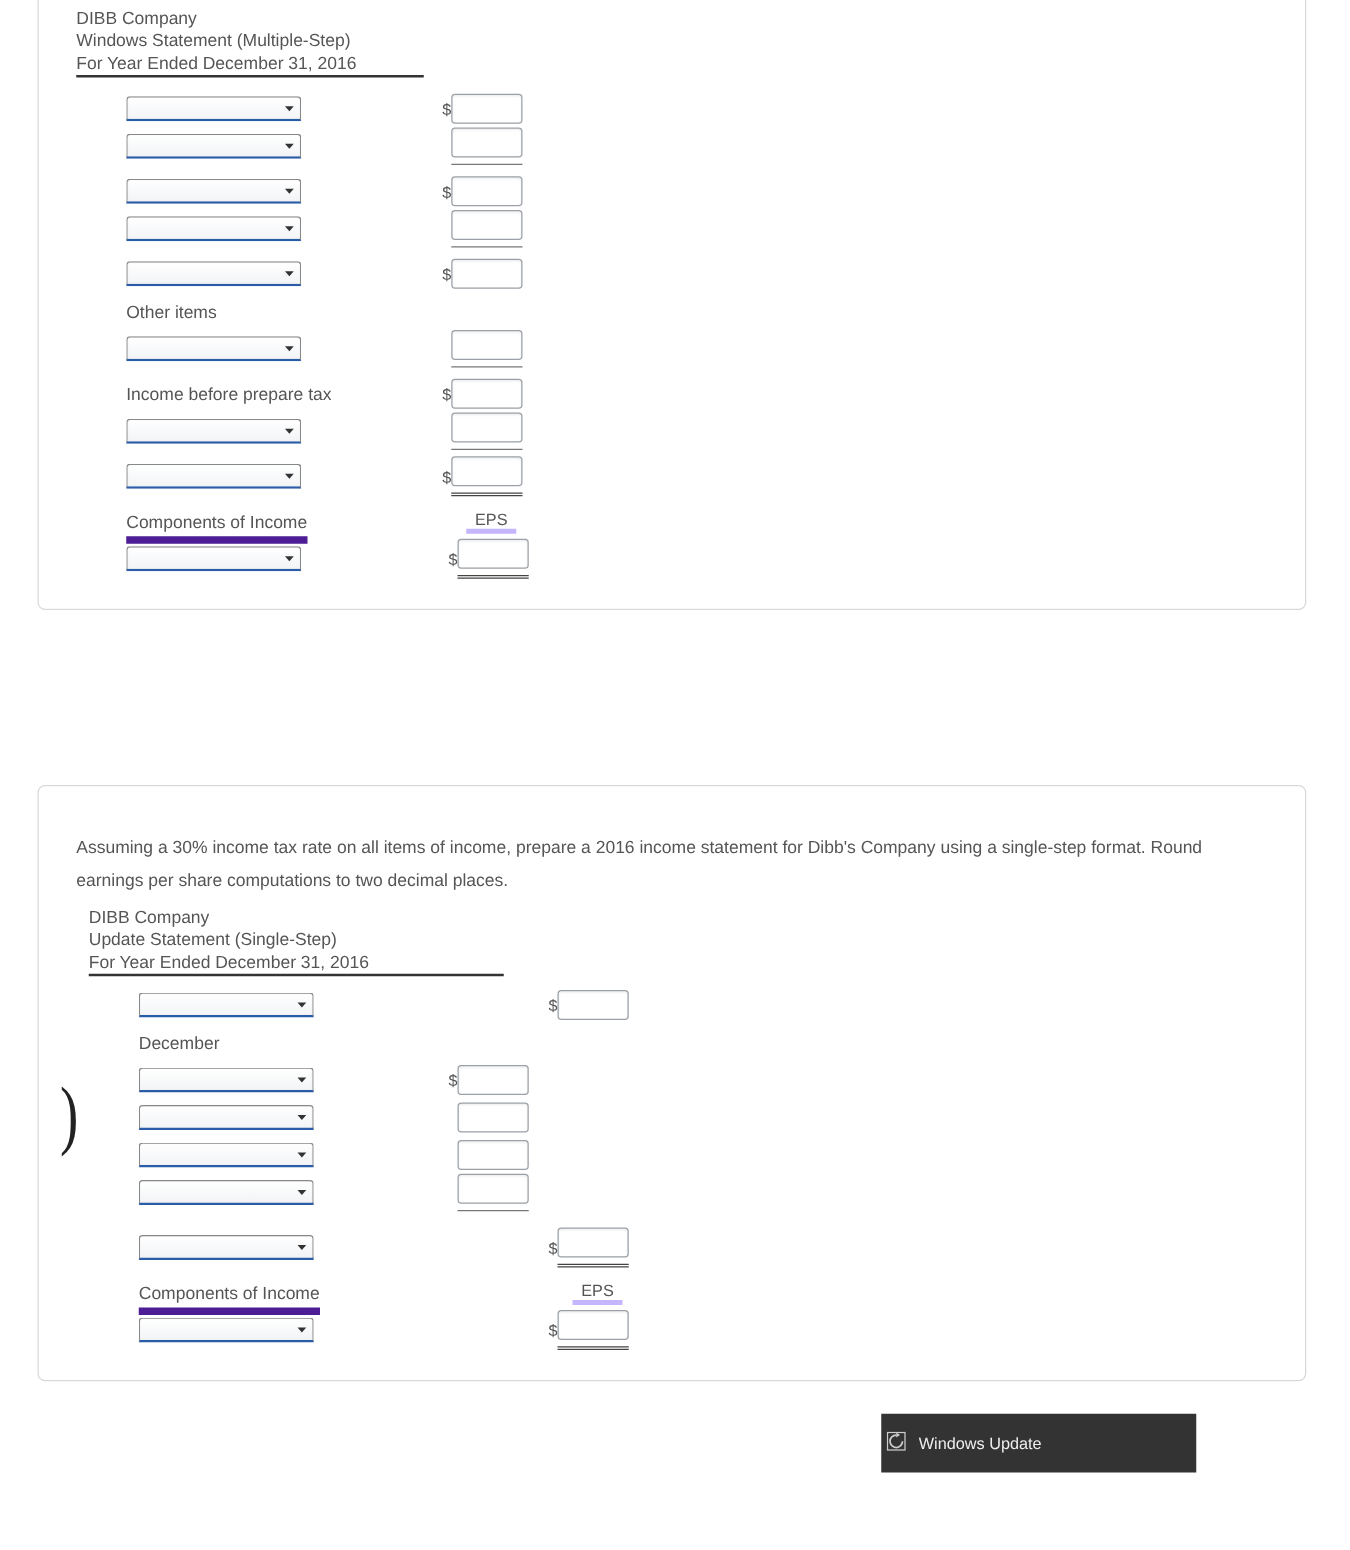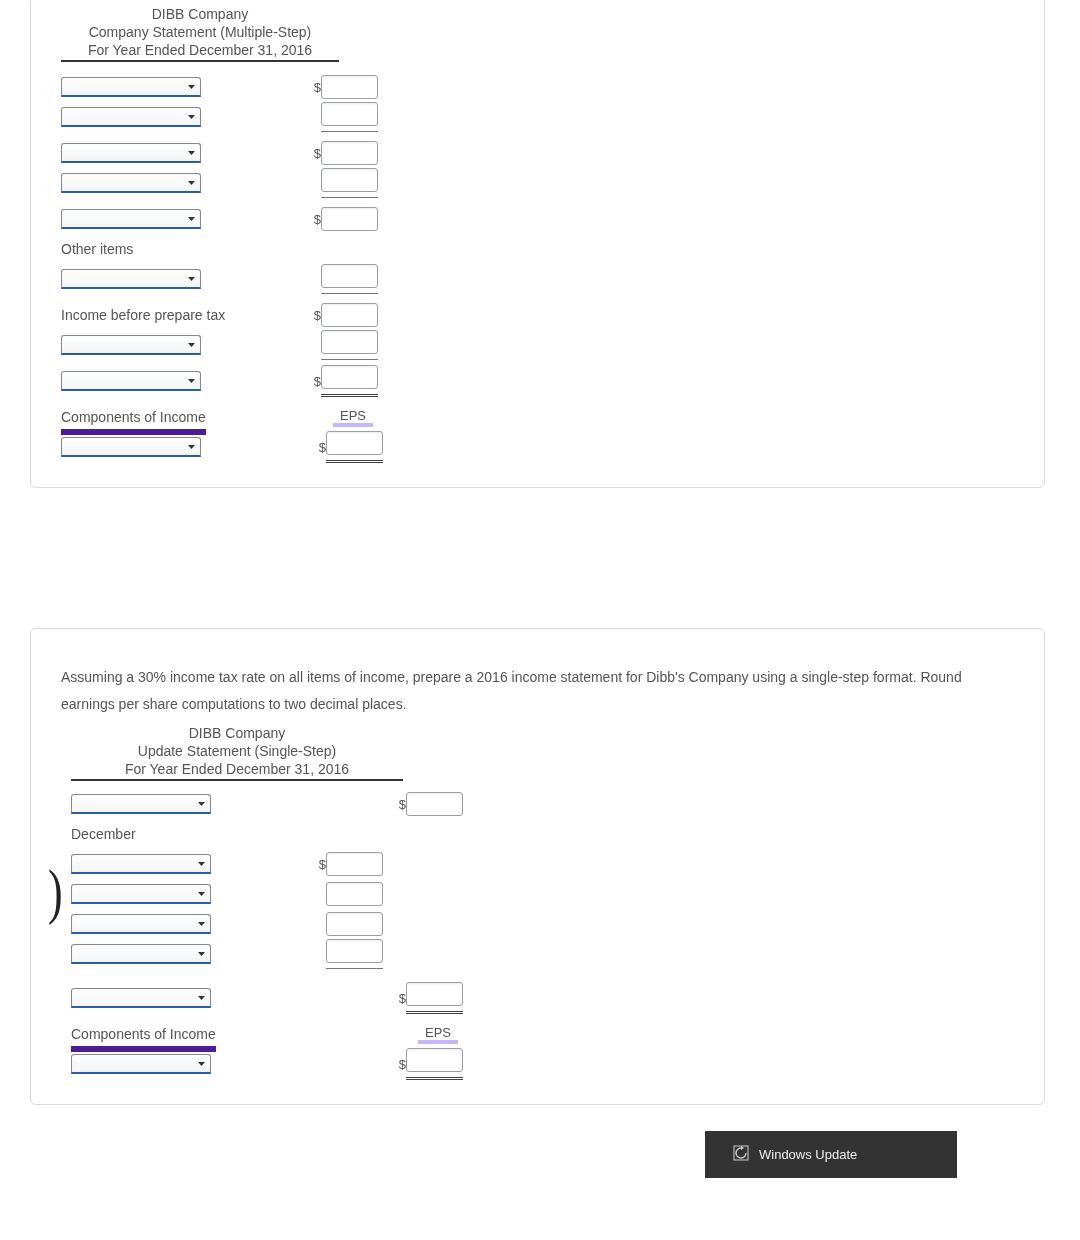--- a/index.html
+++ b/index.html
@@ -1,26 +1,26 @@
 <!DOCTYPE html>
 <html><head>
 <meta charset="utf-8">
 <style>
   html,body{margin:0;padding:0;background:#fff;}
   body{font-family:Verdana, Geneva, sans-serif;font-size:14px;color:#333;position:relative;height:1240px;width:1080px;}
   .panel{border:1px solid #d9d9d9;border-radius:6px;margin:0 35px 0 30px;padding:10px 30px 25px 30px;}
   .p1{padding-top:10px;margin-top:-5px;}
   .p2{margin-top:140px;padding-top:35px;}
 
-  .hdr{font-size:14px;color:#555;text-align:center;padding:0 0 2px 0;}
+  .hdr{font-size:14px;color:#555;text-align:left;padding:0 0 2px 0;}
   .hdrbox1{width:278px;border-bottom:2px solid #333;margin-bottom:10px;}
   .hdrbox2{width:332px;border-bottom:2px solid #333;margin-bottom:8px;margin-left:10px;}
 
   .row{display:flex;align-items:center;height:30px;}
-  .lbl{width:195px;color:#555;}
+  .lbl{width:195px;color:#555;margin-left:40px;}
   .lbl-u{border-bottom:6px solid #4c1d95;padding-bottom:4px;}
 
   .sel{width:140px;height:20px;border:1px solid #888;border-radius:3px 3px 0 0;
        background:linear-gradient(#fff,#f2f4f6);border-bottom:2px solid #2a5ca8;position:relative;
        box-sizing:border-box;box-shadow:inset 0 0 1px rgba(0,0,0,.1);}
   .sel .arr{position:absolute;right:4px;top:5px;}
   .arr svg{display:block;}
 
   .dol{width:10px;text-align:right;color:#555;font-size:13px;}
   .col-gap{width:55px;}
@@ -34,33 +34,33 @@
   .uline{border-bottom:1px solid #777;padding-bottom:5px;}
   .dline{border-bottom:3px double #444;padding-bottom:5px;}
   .cell{display:flex;align-items:center;}
 
   .eps{font-size:13px;color:#555;text-align:center;border-bottom:4px solid #c4b5fd;width:40px;}
 
   .paren{position:absolute;font-size:44px;font-family:"Times New Roman",serif;color:#222;left:48px;top:866px;
          transform:scaleY(1.4);}
 
   .toast{position:absolute;right:123px;bottom:62px;width:252px;height:47px;background:#333;color:#eee;
-         font-size:13px;display:flex;align-items:center;padding:0 28px;box-sizing:border-box;}
+         font-size:13px;display:flex;align-items:center;padding:0 4px;box-sizing:border-box;}
   .toast svg{margin-right:10px;}
 
   .instr{color:#555;line-height:1.9;margin-bottom:8px;}
 </style>
 </head>
 <body>
 
 <div class="panel p1">
 
   <div class="hdrbox1">
     <div class="hdr">DIBB Company</div>
-    <div class="hdr">Company Statement (Multiple-Step)</div>
+    <div class="hdr">Windows Statement (Multiple-Step)</div>
     <div class="hdr">For Year Ended December 31, 2016</div>
   </div>
 
   <div class="row">
     <div class="lbl">
         <div class="sel">
           <span class="arr">
             <svg width="9" height="9">
               <path d="M1 2 L4.5 6 L8 2 Z" fill="#333"></path>
             </svg>

